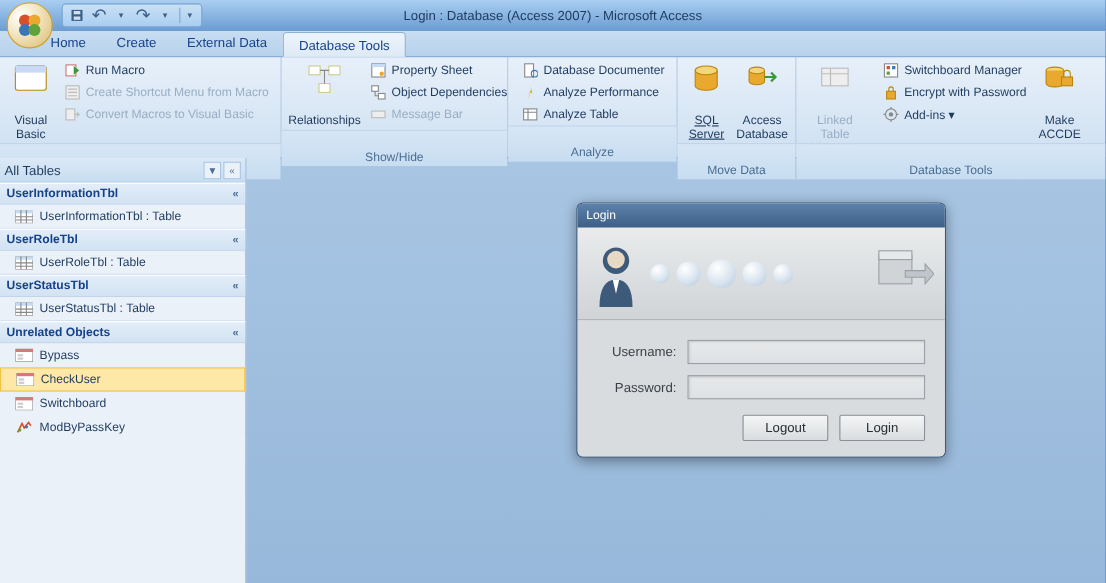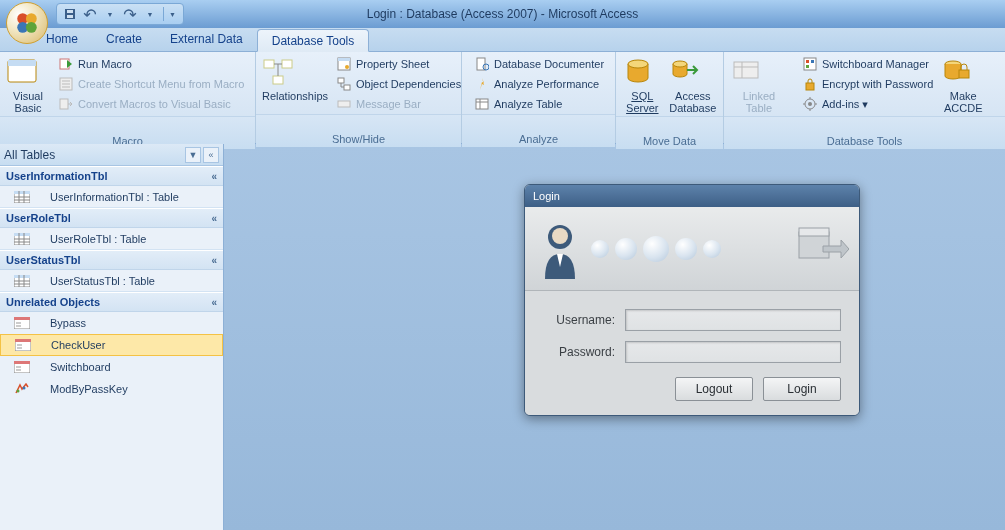--- a/index.html
+++ b/index.html
@@ -16,38 +16,38 @@
   
   .tabbar { height: 24px; background: linear-gradient(#c7ddf1,#b7d2ec); display:flex; align-items:flex-start; padding-left: 32px; gap:0; border-bottom:1px solid #8db0d6;}
   .tab { padding: 4px 14px 3px; font-size:12px; color:#15428b; cursor:pointer; border-top-left-radius:4px; border-top-right-radius:4px;}
   .tab.active { background: linear-gradient(#edf4fb,#dfeaf5); border:1px solid #8db0d6; border-bottom:1px solid #dfeaf5; position:relative; top:1px;}
   
   
   .ribbon { height: 92px; background: linear-gradient(#e7f0fa,#cfe0f1); display:flex; border-bottom:1px solid #8db0d6;}
   .group { border-right:1px solid #b4cce3; display:flex; flex-direction:column; padding:2px 4px 0;}
   .group-body { flex:1; display:flex; align-items:flex-start; gap:2px;}
   .group-label { text-align:center; font-size:11px; color:#4a6d93; padding:18px 0 2px; background:linear-gradient(#d7e6f5,#c7ddf1); border-top:1px solid #c0d5ea; margin:0 -4px;}
-  .big-btn { width:48px; display:flex; flex-direction:column; padding:2px 2px; text-align:center; font-size:11px; color:#1e3a5f; gap:2px;}
+  .big-btn { width:48px; display:flex; flex-direction:column; align-items:center; padding:2px 2px; text-align:center; font-size:11px; color:#1e3a5f; gap:16px;}
   .big-btn .ic { width:32px; height:32px; display:flex;align-items:center;justify-content:center;}
   .small-col { display:flex; flex-direction:column; gap:0;}
   .small-btn { display:flex; align-items:center; gap:4px; font-size:11px; color:#1e3a5f; padding:2px 4px; white-space:nowrap;}
   .small-btn.disabled { color:#9aaec3; }
   .small-btn .ic { width:16px; height:16px; display:flex;align-items:center;justify-content:center;}
   
   
   .workspace { display:flex; height: calc(530px - 28px - 24px - 92px); background: linear-gradient(#a8c5e3,#97b8da); }
   
   
   .nav { width:224px; background:#eaf1f9; border-right:1px solid #8db0d6; display:flex; flex-direction:column;}
   .nav-header { height:22px; background:linear-gradient(#dce9f6,#c7ddf1); border-bottom:1px solid #a8c5e3; display:flex; align-items:center; padding:0 4px; font-size:12px; color:#1e3a5f;}
   .nav-header-spacer { flex:1; }
   .nav-btn { width:16px; height:16px; border:1px solid #a8c5e3; background:#eaf1f9; display:flex;align-items:center;justify-content:center; font-size:9px; color:#4a6d93; margin-left:2px;}
   .nav-grouphdr { height:20px; background:linear-gradient(#e2edf8,#d3e3f3); border-bottom:1px solid #c0d5ea; border-top:1px solid #fff; display:flex; align-items:center; padding:0 6px; font-size:11px; font-weight:bold; color:#15428b;}
   .nav-grouphdr .chev { margin-left:auto; font-size:10px; color:#4a6d93;}
-  .nav-item { height:22px; display:flex; align-items:center; gap:20px; padding:0 6px 0 14px; font-size:11px; color:#1e3a5f; border-bottom:1px solid #eaf1f9;}
+  .nav-item { height:22px; display:flex; align-items:center; gap:6px; padding:0 6px 0 14px; font-size:11px; color:#1e3a5f; border-bottom:1px solid #eaf1f9;}
   .nav-item.border { border-bottom:1px solid #d3e3f3; }
   .nav-item.selected { background:#fde8a8; border:1px solid #f4c245;}
   .nav-item .ic { width:16px; height:14px; display:flex;align-items:center;justify-content:center;}
   
   
   .canvas { flex:1; position:relative;margin-top:32px; }
   .dialog { position:absolute; left:300px; top:8px; width:336px; background:#d9dcde; border:1px solid #3d5a7a; border-radius:6px; box-shadow:0 3px 12px rgba(0,0,0,0.4); overflow:hidden;}
   .dialog-title { height:22px; background:linear-gradient(#5d82ab,#3d5f86); color:#fff; font-size:11px; display:flex; align-items:center; padding:0 8px;}
   .dialog-banner { height:84px; background:linear-gradient(#e9ebec,#d0d4d7); border-bottom:1px solid #b0b5b9; display:flex; align-items:center; padding:0 10px; gap:6px; position:relative;}
   .dialog-body { padding:18px 18px 14px; background:#d9dcde;}

